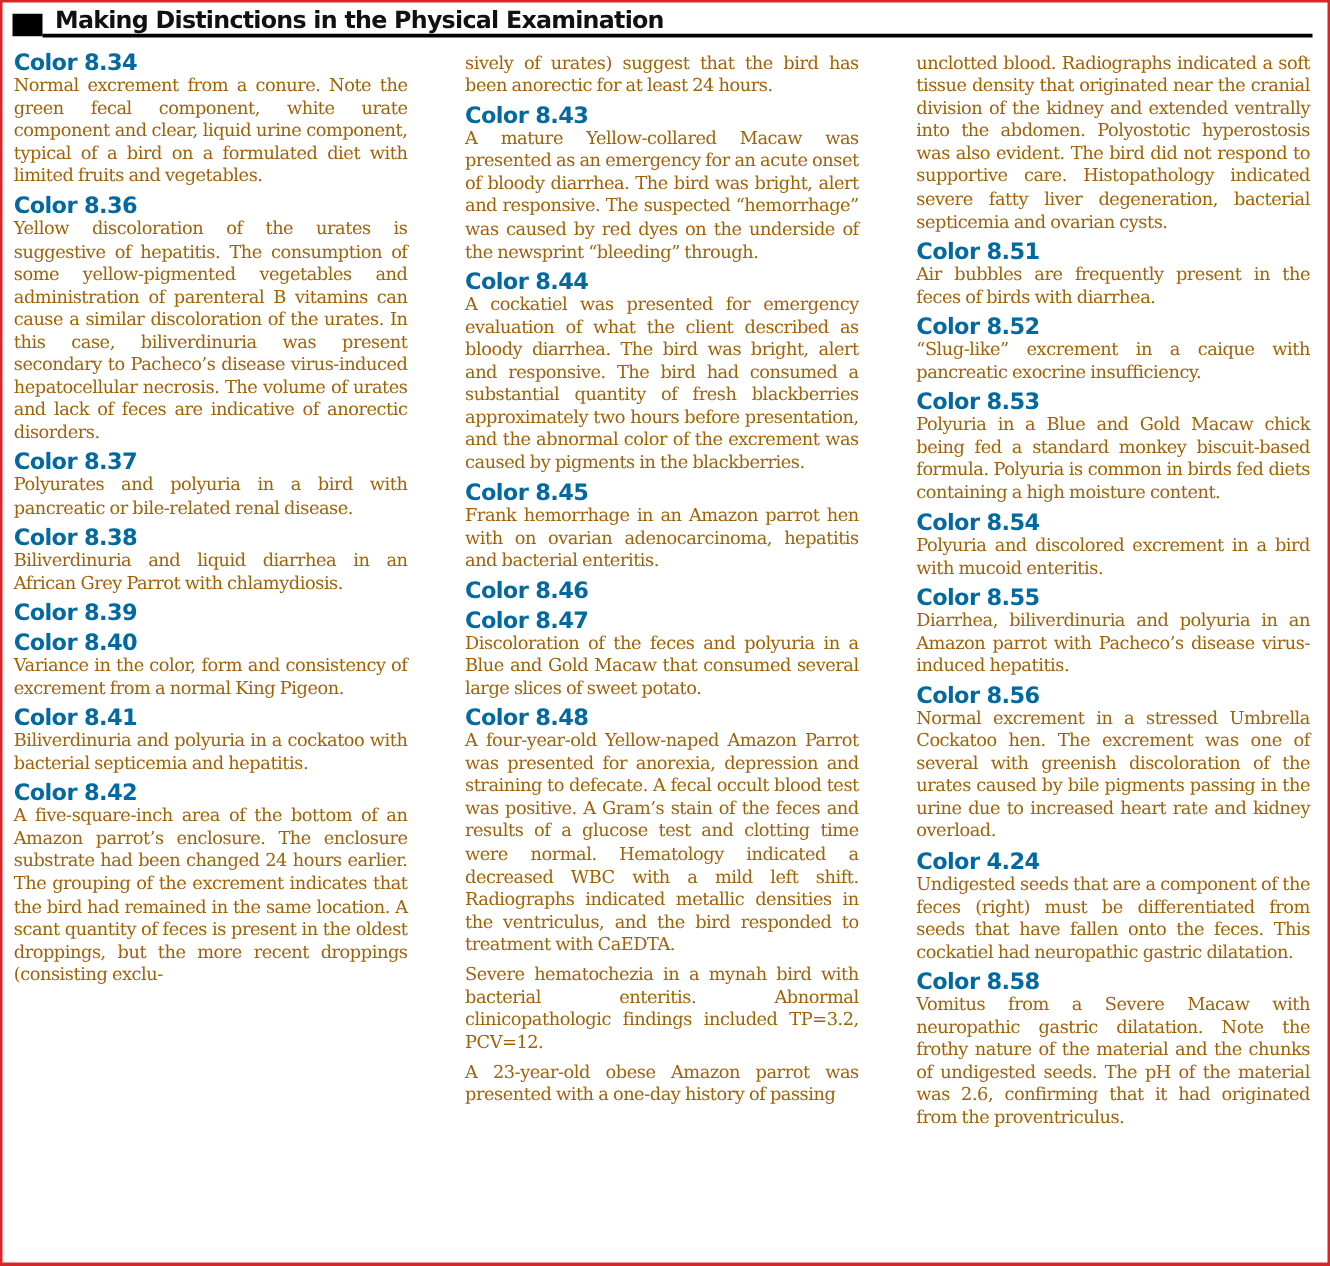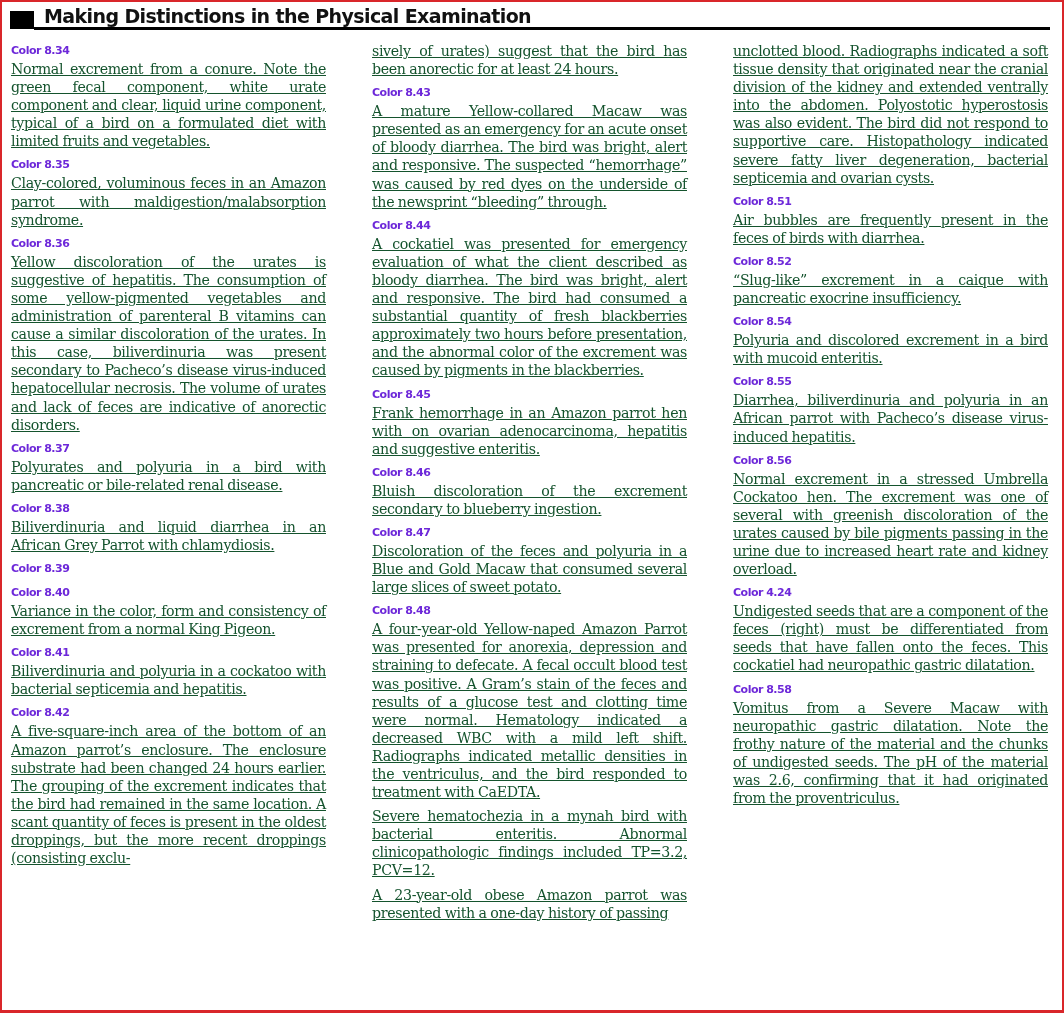--- a/index.html
+++ b/index.html
@@ -44,46 +44,42 @@
     text-align: justify;
     hyphens: manual;
   }
   .col1 { left: 9px; }
   .col2 { left: 370px; }
   .col3 { left: 731px; }
   .entry { margin-bottom: 6px; }
   .label {
     font-family: "DejaVu Sans", sans-serif;
     font-weight: bold;
-    font-size: 11px;
+    font-size: 18px;
     letter-spacing: -0.5px;
     line-height: 18px;
-    color: #6d28d9;
+    color: #0369a1;
   }
-  .text { color: #14532d; letter-spacing: -0.35px; word-spacing: -0.5px; text-decoration: underline; }
+  .text { color: #a16207; letter-spacing: -0.35px; word-spacing: -0.5px; }
   .cont { margin-bottom: 6px; }
 </style>
 </head>
 <body>
 
 <div class="frame">
   <div class="header">
     <div class="header-block"></div>
     <div class="header-title">Making Distinctions in the Physical Examination</div>
     <div class="header-rule"></div>
   </div>
 
   <div class="col col1">
       <div class="entry">
         <div class="label">Color 8.34</div>
         <div class="text">Normal excrement from a conure. Note the green fecal component, white urate component and clear, liquid urine component, typical of a bird on a formulated diet with limited fruits and vegetables.</div>
-      </div>
-      <div class="entry">
-        <div class="label">Color 8.35</div>
-        <div class="text">Clay-colored, voluminous feces in an Amazon parrot with maldigestion/malabsorption syndrome.</div>
       </div>
       <div class="entry">
         <div class="label">Color 8.36</div>
         <div class="text">Yellow discoloration of the urates is suggestive of hepatitis. The consumption of some yellow-pigmented vegetables and administration of parenteral B vitamins can cause a similar discoloration of the urates. In this case, biliverdinuria was present secondary to Pacheco’s disease virus-induced hepatocellular necrosis. The volume of urates and lack of feces are indicative of anorectic disorders.</div>
       </div>
       <div class="entry">
         <div class="label">Color 8.37</div>
         <div class="text">Polyurates and polyuria in a bird with pancreatic or bile-related renal disease.</div>
       </div>
       <div class="entry">
@@ -111,25 +107,24 @@
       <div class="entry">
         <div class="label">Color 8.43</div>
         <div class="text">A mature Yellow-collared Macaw was presented as an emergency for an acute onset of bloody diarrhea. The bird was bright, alert and responsive. The suspected “hemorrhage” was caused by red dyes on the underside of the newsprint “bleeding” through.</div>
       </div>
       <div class="entry">
         <div class="label">Color 8.44</div>
         <div class="text">A cockatiel was presented for emergency evaluation of what the client described as bloody diarrhea. The bird was bright, alert and responsive. The bird had consumed a substantial quantity of fresh blackberries approximately two hours before presentation, and the abnormal color of the excrement was caused by pigments in the blackberries.</div>
       </div>
       <div class="entry">
         <div class="label">Color 8.45</div>
-        <div class="text">Frank hemorrhage in an Amazon parrot hen with on ovarian adenocarcinoma, hepatitis and suggestive enteritis.</div>
+        <div class="text">Frank hemorrhage in an Amazon parrot hen with on ovarian adenocarcinoma, hepatitis and bacterial enteritis.</div>
       </div>
       <div class="entry">
         <div class="label">Color 8.46</div>
-        <div class="text">Bluish discoloration of the excrement secondary to blueberry ingestion.</div>
       </div>
       <div class="entry">
         <div class="label">Color 8.47</div>
         <div class="text">Discoloration of the feces and polyuria in a Blue and Gold Macaw that consumed several large slices of sweet potato.</div>
       </div>
       <div class="entry">
         <div class="label">Color 8.48</div>
         <div class="text">A four-year-old Yellow-naped Amazon Parrot was presented for anorexia, depression and straining to defecate. A fecal occult blood test was positive. A Gram’s stain of the feces and results of a glucose test and clotting time were normal. Hematology indicated a decreased WBC with a mild left shift. Radiographs indicated metallic densities in the ventriculus, and the bird responded to treatment with CaEDTA.</div>
       </div>
       <div class="entry">
@@ -143,26 +138,30 @@
       <div class="text cont">unclotted blood. Radiographs indicated a soft tissue density that originated near the cranial division of the kidney and extended ventrally into the abdomen. Polyostotic hyperostosis was also evident. The bird did not respond to supportive care. Histopathology indicated severe fatty liver degeneration, bacterial septicemia and ovarian cysts.</div>
       <div class="entry">
         <div class="label">Color 8.51</div>
         <div class="text">Air bubbles are frequently present in the feces of birds with diarrhea.</div>
       </div>
       <div class="entry">
         <div class="label">Color 8.52</div>
         <div class="text">“Slug-like” excrement in a caique with pancreatic exocrine insufficiency.</div>
       </div>
       <div class="entry">
+        <div class="label">Color 8.53</div>
+        <div class="text">Polyuria in a Blue and Gold Macaw chick being fed a standard monkey biscuit-based formula. Polyuria is common in birds fed diets containing a high moisture content.</div>
+      </div>
+      <div class="entry">
         <div class="label">Color 8.54</div>
         <div class="text">Polyuria and discolored excrement in a bird with mucoid enteritis.</div>
       </div>
       <div class="entry">
         <div class="label">Color 8.55</div>
-        <div class="text">Diarrhea, biliverdinuria and polyuria in an African parrot with Pacheco’s disease virus-induced hepatitis.</div>
+        <div class="text">Diarrhea, biliverdinuria and polyuria in an Amazon parrot with Pacheco’s disease virus-induced hepatitis.</div>
       </div>
       <div class="entry">
         <div class="label">Color 8.56</div>
         <div class="text">Normal excrement in a stressed Umbrella Cockatoo hen. The excrement was one of several with greenish discoloration of the urates caused by bile pigments passing in the urine due to increased heart rate and kidney overload.</div>
       </div>
       <div class="entry">
         <div class="label">Color 4.24</div>
         <div class="text">Undigested seeds that are a component of the feces (right) must be differentiated from seeds that have fallen onto the feces. This cockatiel had neuropathic gastric dilatation.</div>
       </div>
       <div class="entry">

